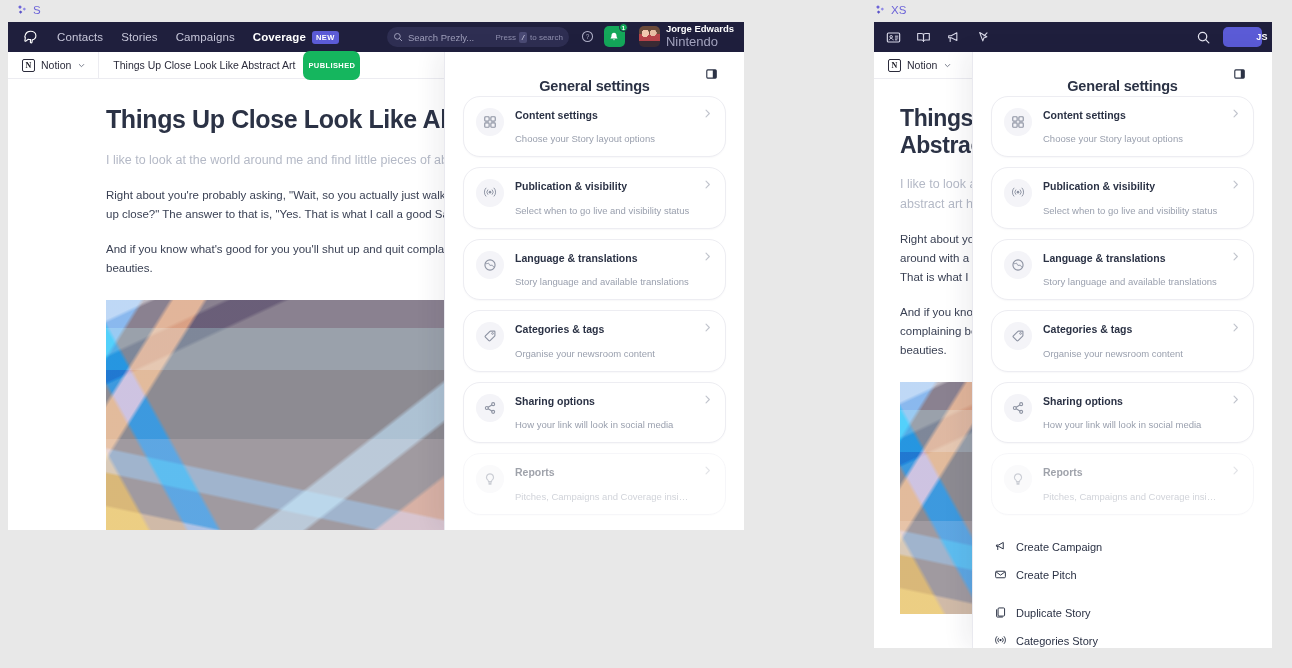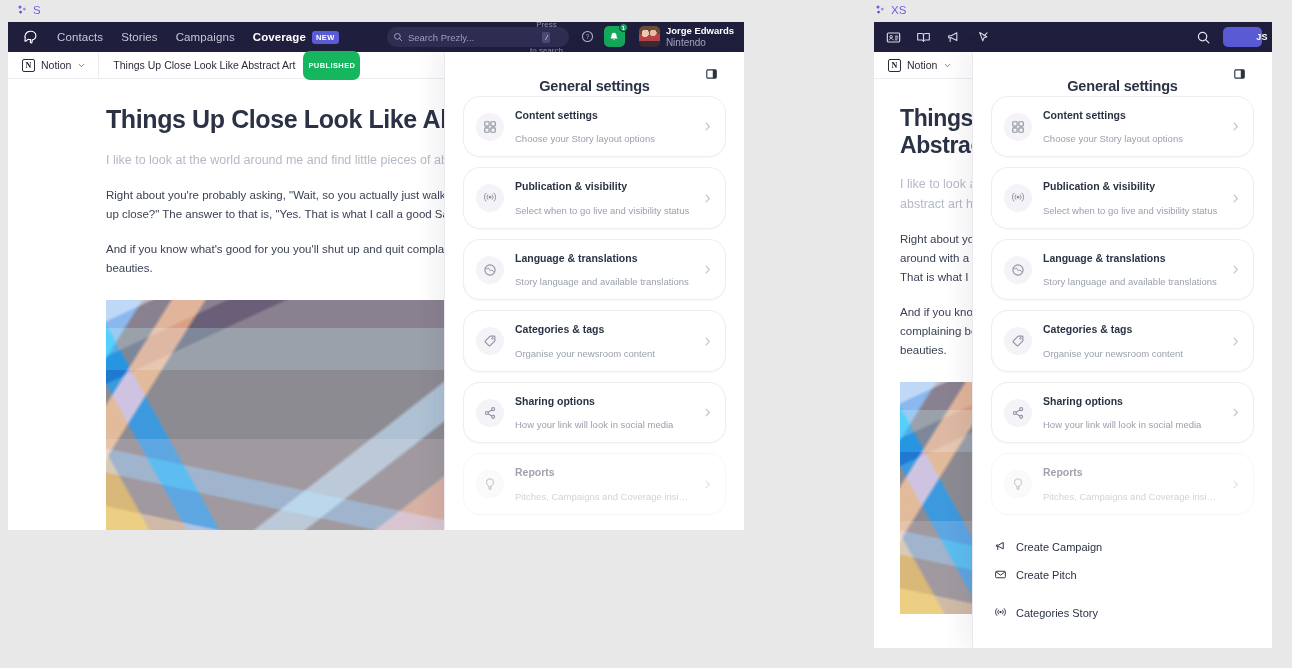--- a/index.html
+++ b/index.html
@@ -59,21 +59,21 @@
   }
   .nav-spacer { flex: 1 1 auto; }
 
   .search-box {
     display: flex; align-items: center;
     background: #2e2e52; border-radius: 10px;
     height: 20px; width: 182px; padding: 0 6px;
     gap: 5px; cursor: text;
   }
   .search-box .ph { font-size: 9.5px; color: #9e9eba; flex: 1 1 auto; }
-  .kbd-hint { font-size: 8px; color: #8f8fae; display: flex; align-items: center; gap: 3px; flex-direction: column; }
+  .kbd-hint { font-size: 8px; color: #8f8fae; display: flex; align-items: center; gap: 3px; }
   .kbd-key {
     background: #4a4a74; color: #dcdcf0; border-radius: 2px;
     padding: 1px 3px; font-size: 7.5px; font-style: italic;
   }
 
   .nav-icons { display: flex; align-items: center; gap: 10px; margin-left: 12px; }
   .ic-btn { cursor: pointer; display: flex; align-items: center; justify-content: center; }
   .bell-wrap {
     position: relative; width: 21px; height: 21px; border-radius: 5px;
     background: #14a85a; display: flex; align-items: center; justify-content: center;
@@ -89,21 +89,21 @@
   .user-chip { display: flex; align-items: center; gap: 6px; margin-left: 4px; cursor: pointer; }
   .user-photo {
     width: 21px; height: 21px; border-radius: 5px;
     background:
       radial-gradient(circle at 30% 35%, #f2c9b0 0 18%, transparent 19%),
       radial-gradient(circle at 68% 33%, #e8bda4 0 16%, transparent 17%),
       linear-gradient(180deg,#6b4a3a 0 38%, #b8434a 38% 72%, #3a2b34 72% 100%);
   }
   .user-meta { line-height: 1.15; }
   .user-name { font-size: 9.5px; color: #ffffff; font-weight: 700; white-space: nowrap; }
-  .user-org { font-size: 10px; color: #a5a5c0; }
+  .user-org { font-size: 13px; color: #a5a5c0; }
 
   .avatar-sq {
     width: 20px; height: 20px; border-radius: 5px;
     background: #5b5bd6; color: #fff;
     font-size: 9px; font-weight: 700;
     display: flex; align-items: center; justify-content: center;
     letter-spacing: .3px; cursor: pointer; padding-left: 39px;
   }
 
   
@@ -172,21 +172,21 @@
     display: flex; align-items: center; justify-content: center;
   }
   .settings-title { font-size: 14.5px; font-weight: 700; color: #2b3245; letter-spacing: -.2px; margin-top: 24px; }
   .panel-toggle {
     position: absolute; right: 26px; top: 50%; transform: translateY(-50%);
     cursor: pointer; display: flex;
   }
 
   .cards { padding: 0 18px; }
   .card {
-    display: flex; align-items: center; gap: 11px;
+    display: flex; align-items: flex-start; gap: 11px;
     background: #fff; border: 1px solid #ededf2; border-radius: 17px;
     padding: 11px 12px; margin-bottom: 10px; cursor: pointer;
     box-shadow: 0 1px 1.5px rgba(30,30,60,.03);
   }
   .card.disabled { opacity: .45; cursor: default; }
   .card-ico {
     width: 28px; height: 28px; border-radius: 50%;
     background: #f4f4f8; flex: 0 0 auto;
     display: flex; align-items: center; justify-content: center;
   }
@@ -665,20 +665,29 @@
             </svg>
           </span>
           <span>Create Pitch</span>
         </div>
 
         <div class="action-gap"></div>
 
         <div class="action">
           <span class="action-ico">
             <svg width="13" height="13" viewBox="0 0 16 16">
+              <rect x="5" y="2.4" width="8" height="10" rx="1.2" fill="none" stroke="#2b3245" stroke-width="1.2"></rect>
+              <path d="M10.4 13.6H4.2a1 1 0 0 1-1-1V4.6" fill="none" stroke="#2b3245" stroke-width="1.2" stroke-linecap="round"></path>
+            </svg>
+          </span>
+          <span>Duplicate Story</span>
+        </div>
+        <div class="action">
+          <span class="action-ico">
+            <svg width="13" height="13" viewBox="0 0 16 16">
               <circle cx="8" cy="7.4" r="1.4" fill="#2b3245"></circle>
               <path d="M5.5 5a3.5 3.5 0 0 0 0 4.9M10.5 5a3.5 3.5 0 0 1 0 4.9M3.5 3.1a6.2 6.2 0 0 0 0 8.7M12.5 3.1a6.2 6.2 0 0 1 0 8.7" fill="none" stroke="#2b3245" stroke-width="1.1" stroke-linecap="round"></path>
             </svg>
           </span>
           <span>Categories Story</span>
         </div>
       </div>
     </div>
 
   </div>

